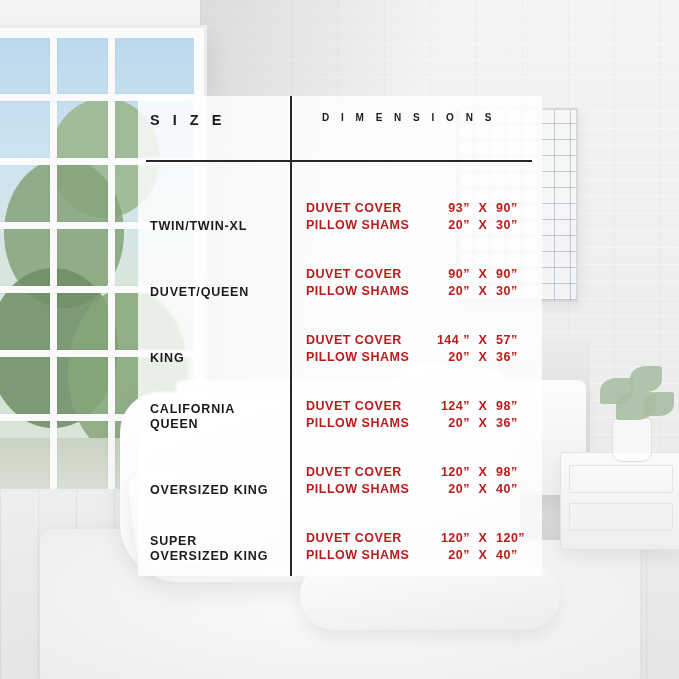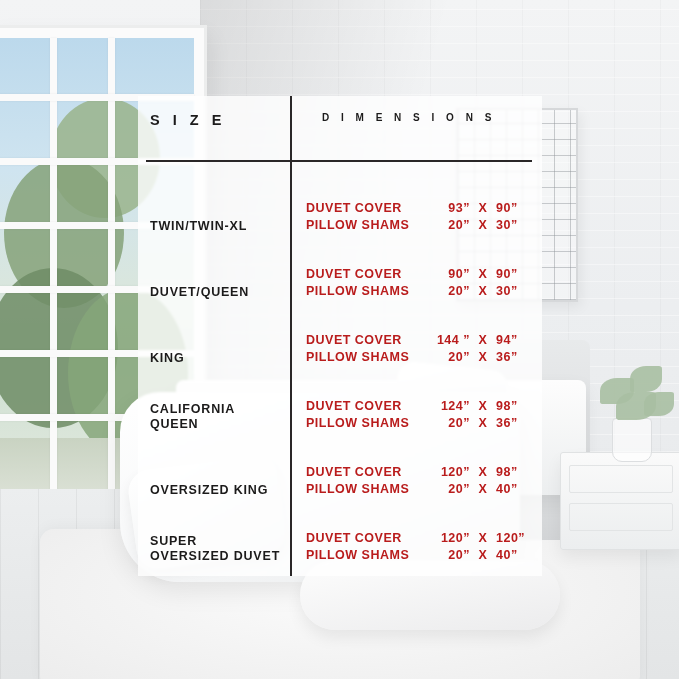--- a/index.html
+++ b/index.html
@@ -366,21 +366,21 @@
           </div>
         </div>
 
         <div class="row">
           <div class="cat">KING</div>
           <div class="dims">
             <div class="dimline">
               <span class="lbl">DUVET COVER</span>
               <span class="w">144 ”</span>
               <span class="x">X</span>
-              <span class="h">94”</span>
+              <span class="h">57”</span>
             </div>
             <div class="dimline">
               <span class="lbl">PILLOW SHAMS</span>
               <span class="w">20”</span>
               <span class="x">X</span>
               <span class="h">36”</span>
             </div>
           </div>
         </div>
 
@@ -416,21 +416,21 @@
               <span class="lbl">PILLOW SHAMS</span>
               <span class="w">20”</span>
               <span class="x">X</span>
               <span class="h">40”</span>
             </div>
           </div>
         </div>
 
         <div class="row">
           <div class="cat" style="white-space:pre-line">SUPER
-OVERSIZED DUVET</div>
+OVERSIZED KING</div>
           <div class="dims">
             <div class="dimline">
               <span class="lbl">DUVET COVER</span>
               <span class="w">120”</span>
               <span class="x">X</span>
               <span class="h">120”</span>
             </div>
             <div class="dimline">
               <span class="lbl">PILLOW SHAMS</span>
               <span class="w">20”</span>

